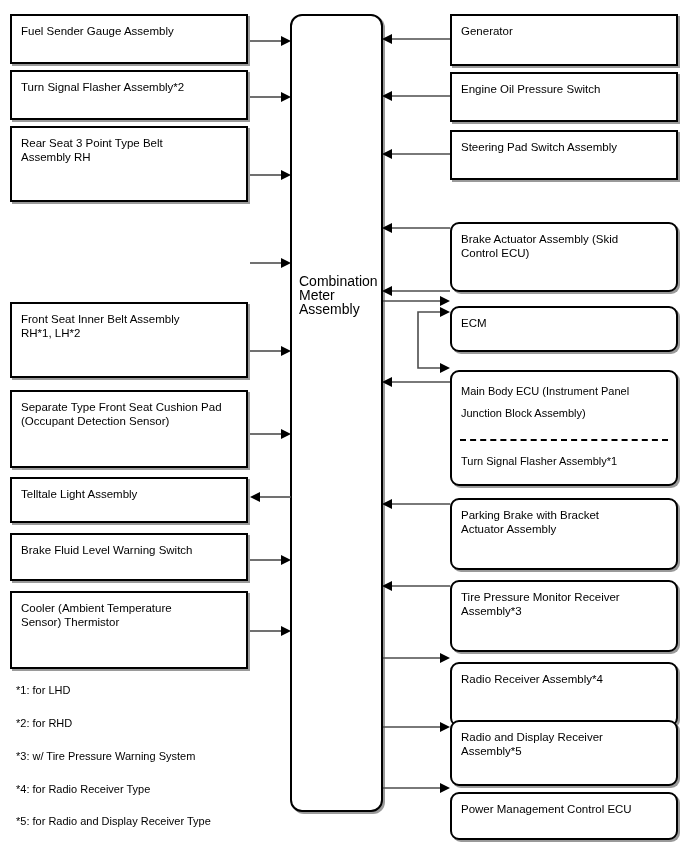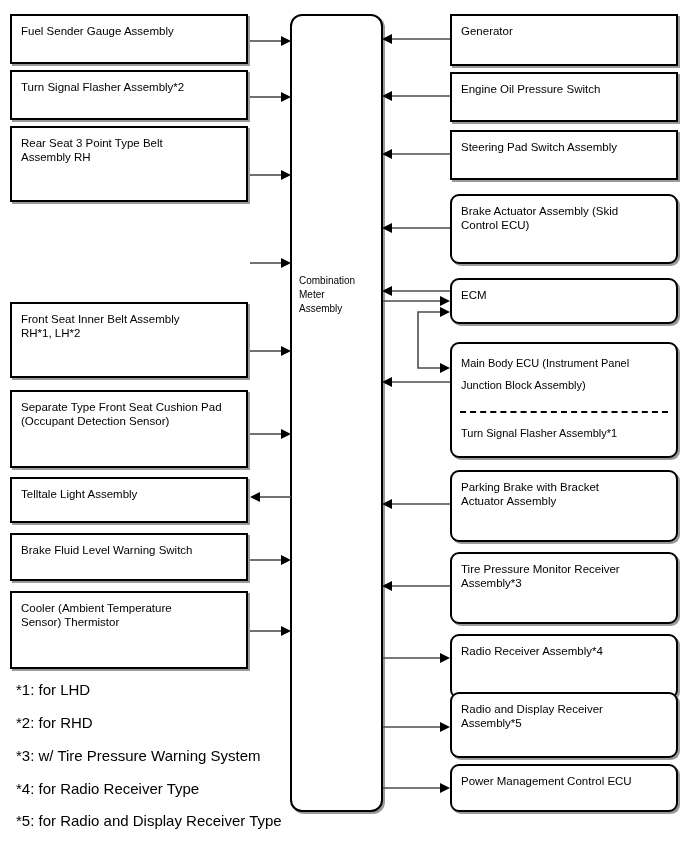--- a/index.html
+++ b/index.html
@@ -15,55 +15,55 @@
     box-sizing:border-box;
     background:#ffffff;
     border:2px solid #000000;
     box-shadow:2px 2px 0 0 #9a9a9a;
     font-size:11.5px;
     line-height:14px;
     color:#000000;
     padding:8px 9px 0 9px;
     white-space:pre-line;
   }
-  .box.rounded{border-radius:9px;}
+  .box.rounded{border-radius:9px;margin-top:28px;}
   .center-box{
     position:absolute;
     box-sizing:border-box;
     background:#ffffff;
     border:2px solid #000000;
     border-radius:12px;
     box-shadow:2px 2px 0 0 #9a9a9a;
     font-size:11.5px;
     line-height:14px;
     color:#000000;
     padding:0;
   }
   .center-label{
     position:absolute;
-    font-size:10px;
+    font-size:14px;
     line-height:14px;
     white-space:pre-line;
     color:#000000;
   }
   .split-line{
     position:absolute;
     border-top:2px dashed #000000;
     height:0;
   }
   .sub-label{
     position:absolute;
     font-size:11px;
     line-height:22px;
     white-space:pre-line;
     color:#000000;
   }
   .note{
     position:absolute;
-    font-size:15px;
+    font-size:11px;
     line-height:14px;
     color:#000000;
     white-space:nowrap;
   }
   svg.wires{
     position:absolute;left:0;top:0;
     width:688px;height:852px;
     overflow:visible;
     pointer-events:none;
   }

